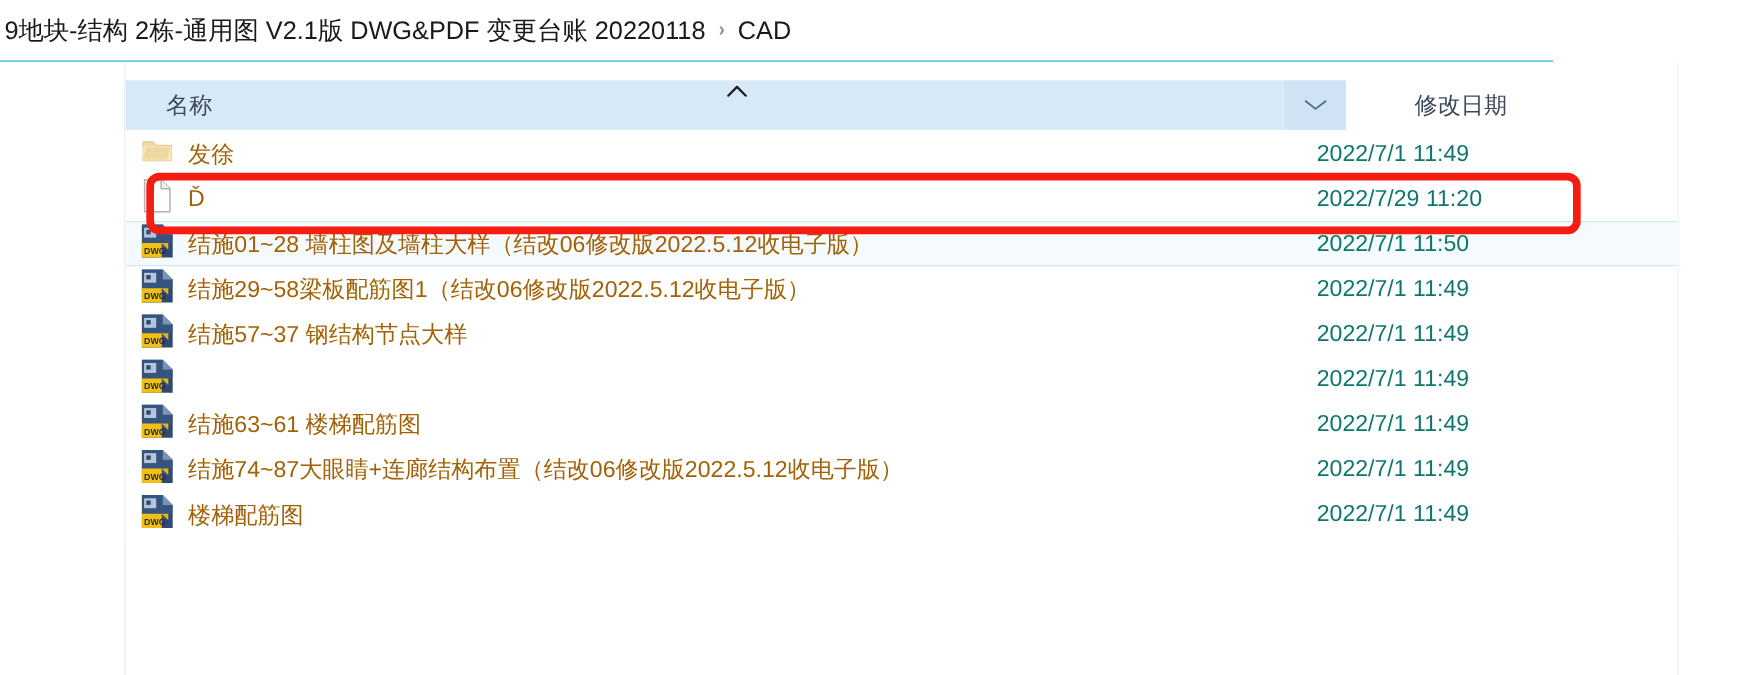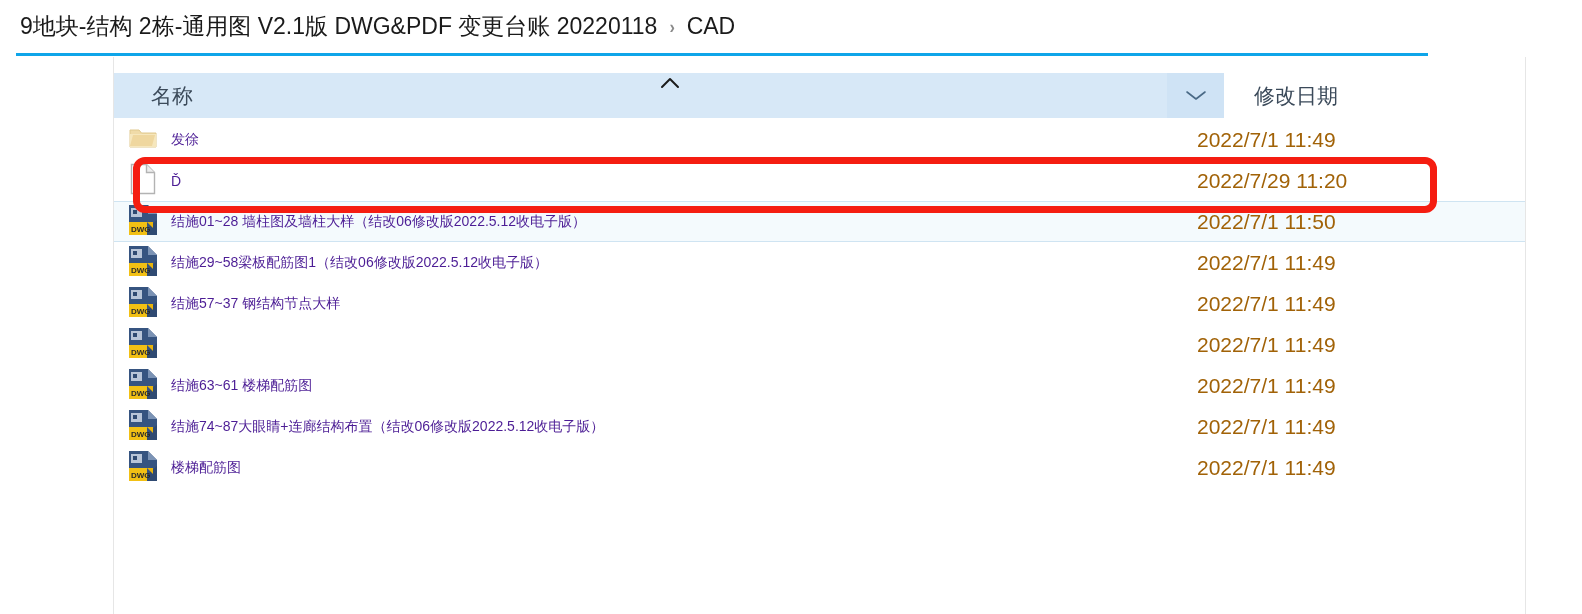--- a/index.html
+++ b/index.html
@@ -12,25 +12,25 @@
     position: relative;
     width: 1582px;
     height: 614px;
     overflow: hidden;
     background: #ffffff;
   }
 
   
   .addressbar {
     position: absolute;
-    left: 16px; top: 0;
+    left: 0; top: 0;
     width: 1412px;
     height: 56px;
     background: #ffffff;
-    border-bottom: 3px solid #0ea5e9;
+    border-bottom: 1px solid #0ea5e9;
     display: flex;
     align-items: center;
     padding-left: 4px;
     box-sizing: border-box;
   }
   .crumb {
     font-size: 23px;
     color: #1a1a1a;
     white-space: nowrap;
     letter-spacing: 0px;
@@ -119,20 +119,21 @@
     justify-content: center;
   }
   .col-split svg { display:block; }
 
   .col-date {
     flex: 1;
     background: #ffffff;
     display: flex;
     align-items: center;
     box-sizing: border-box;
+    padding-left: 32px;
   }
   .col-date .hdr-label {
     font-size: 21px;
     color: #3b4a5a;
     margin-left: 30px;
   }
 
   
   .rows {
     position: absolute;
@@ -152,30 +153,30 @@
     border-top: 1px solid #cfe4f2;
     border-bottom: 1px solid #cfe4f2;
   }
   .row .icon-cell {
     width: 57px;
     min-width: 57px;
     display: flex;
     justify-content: center;
   }
   .row .name-cell {
-    font-size: 14px;
-    color: #4c1d95;
+    font-size: 21px;
+    color: #a16207;
     white-space: nowrap;
     letter-spacing: 0px;
   }
   .row .date-cell {
     position: absolute;
     left: 1083px;
     font-size: 21px;
-    color: #a16207;
+    color: #0f766e;
     white-space: nowrap;
   }
 
   
   .ico { display: block; }
 
   
   .redbox {
     position: absolute;
     left: 133px;

